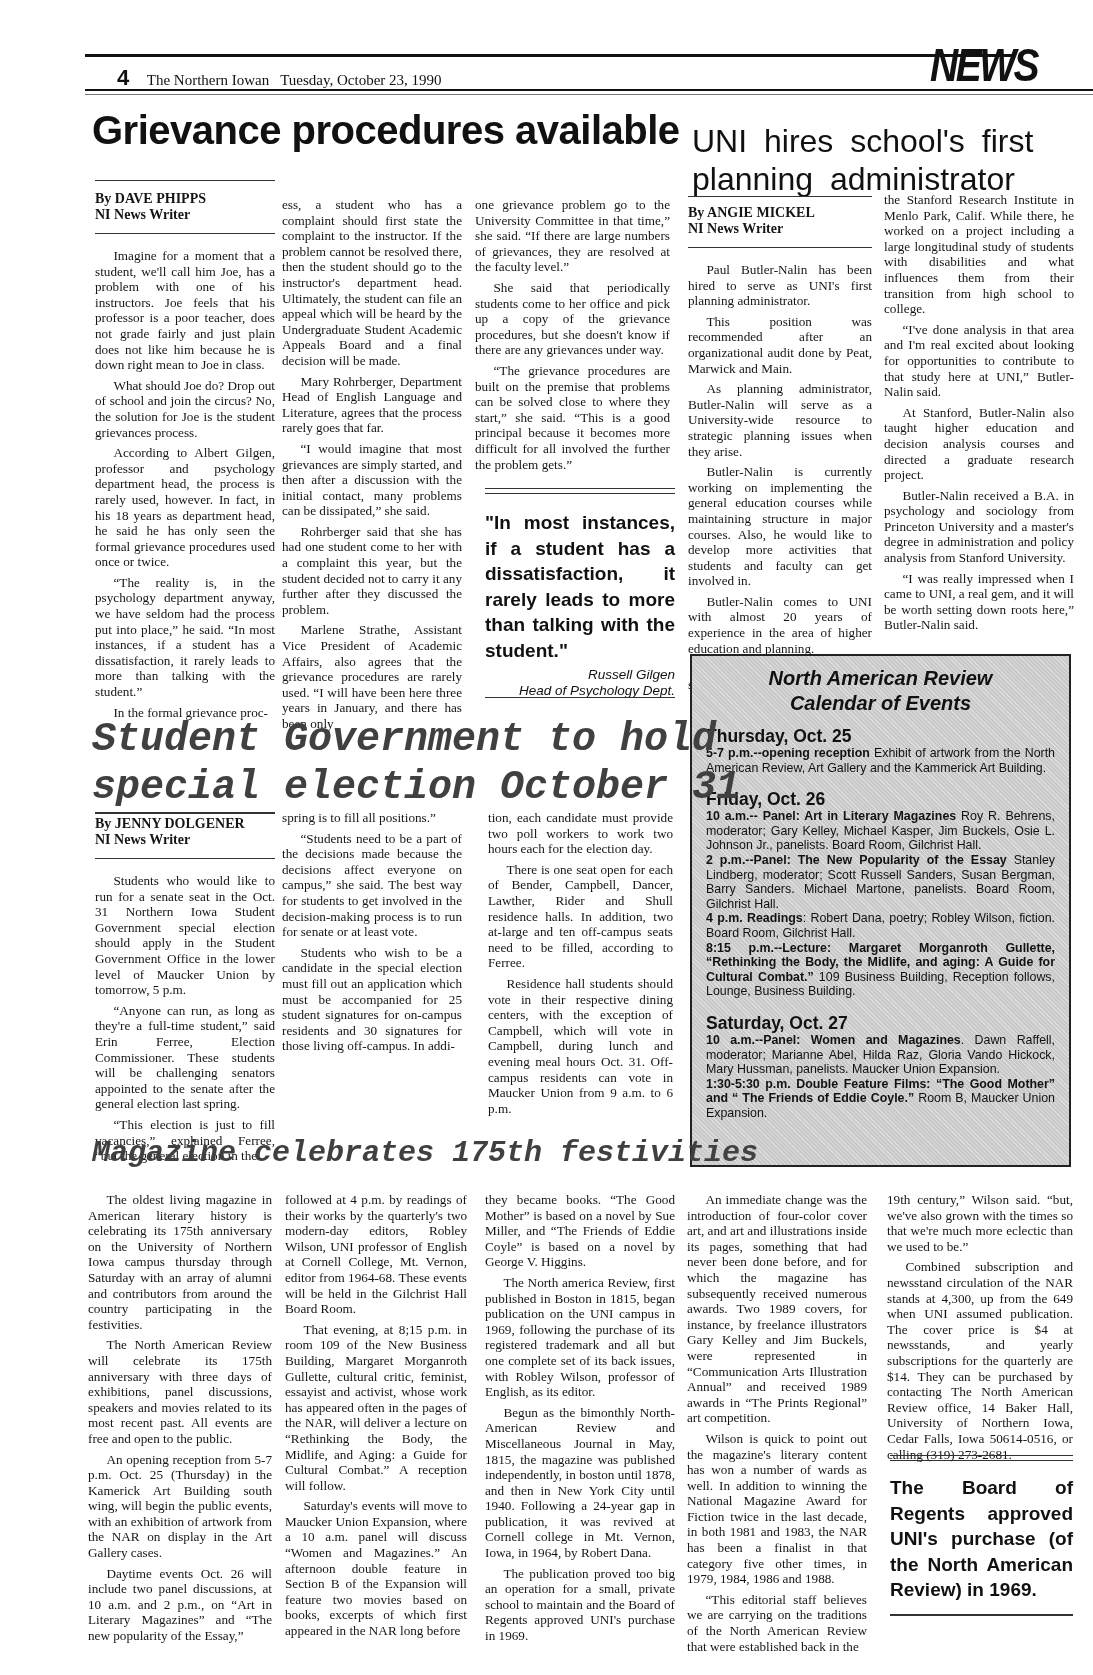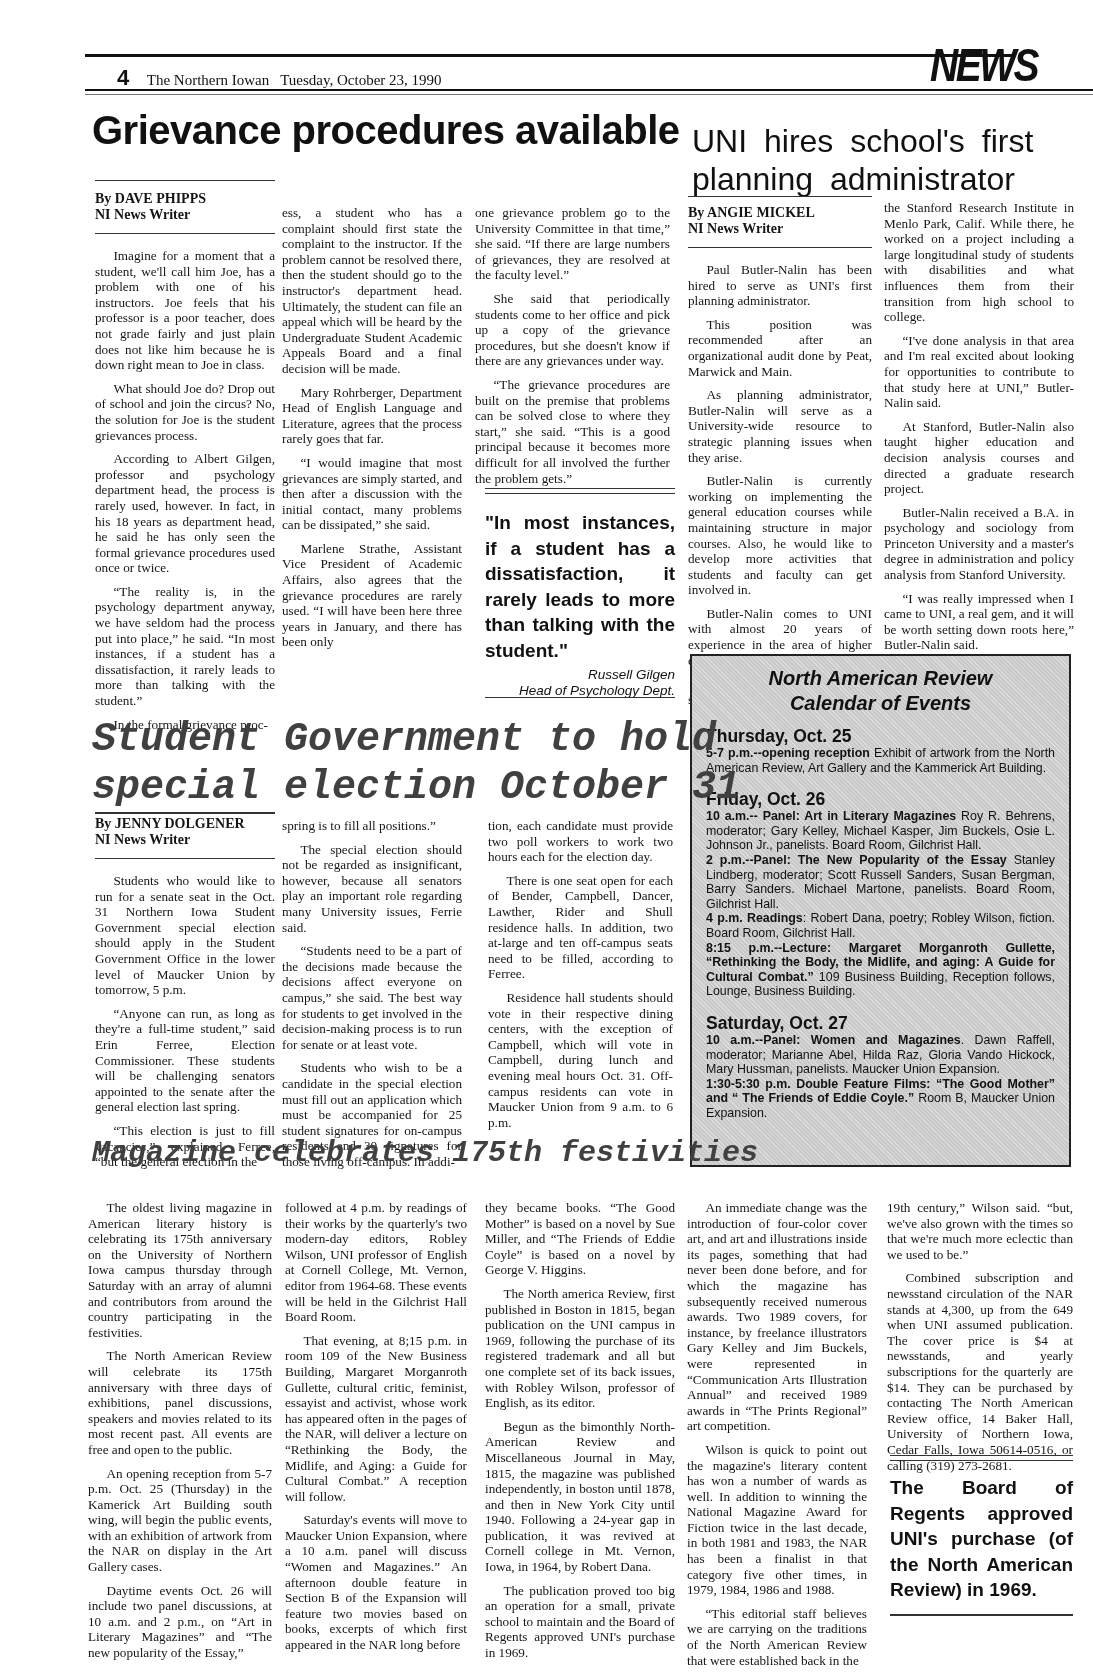--- a/index.html
+++ b/index.html
@@ -13,21 +13,21 @@
   .folio .num { font-family: "Liberation Sans", sans-serif; font-weight: bold; font-size: 22px; margin-right: 14px; margin-left: 32px; }
   .news-flag { left: 930px; top: 38px; font-family: "Liberation Sans", sans-serif; font-weight: bold; font-style: italic; font-size: 46px; letter-spacing: -3px; transform: scaleX(0.85); transform-origin: left; }
   .rule-mid { left: 85px; top: 89px; width: 1008px; height: 2px; background: #111; }
   .rule-mid2 { left: 85px; top: 94px; width: 1008px; height: 1px; background: #777; }
 
   .head-big { font-family: "Liberation Sans", sans-serif; font-weight: bold; color: #111; }
   .head-light { font-family: "Liberation Sans", sans-serif; font-weight: normal; color: #111; }
   .head-italic { font-family: Liberation Mono, monospace; font-weight: bold; font-style: italic; color: #404040; }
 
   .col { position: absolute; font-family: "Liberation Serif", serif; font-size: 13.2px; line-height: 15.6px; text-align: justify; color: #151515; }
-  .col p { margin: 8px 0 5px 0; text-indent: 1.4em; }
+  .col p { margin: 0 0 5px 0; text-indent: 1.4em; }
   .col p.cont { text-indent: 0; }
   .byline { font-family: "Liberation Serif", serif; font-weight: bold; font-size: 14px; line-height: 16px; border-top: 1px solid #333; border-bottom: 1px solid #333; padding: 10px 0 10px 0; margin-bottom: 14px; }
 
   .pull { position: absolute; font-family: "Liberation Sans", sans-serif; font-weight: bold; color: #111; }
   .pull-attr { font-family: "Liberation Sans", sans-serif; font-style: italic; font-size: 13.5px; text-align: right; line-height: 16px; }
 
   
   .cal { left: 690px; top: 654px; width: 381px; height: 513px; border: 2px solid #222; box-sizing: border-box;
          background-color: #c9c9c9;
          background-image: repeating-linear-gradient(45deg, rgba(255,255,255,0.35) 0 1px, transparent 1px 3px);
@@ -65,20 +65,21 @@
   <p>What should Joe do? Drop out of school and join the circus? No, the solution for Joe is the student grievances process.</p>
   <p>According to Albert Gilgen, professor and psychology department head, the process is rarely used, however. In fact, in his 18 years as department head, he said he has only seen the formal grievance procedures used once or twice.</p>
   <p>“The reality is, in the psychology department anyway, we have seldom had the process put into place,” he said. “In most instances, if a student has a dissatisfaction, it rarely leads to more than talking with the student.”</p>
   <p>In the formal grievance proc-</p>
 </div>
 
 <div class="col" style="left:282px; top:197px; width:180px;">
   <p class="cont">ess, a student who has a complaint should first state the complaint to the instructor. If the problem cannot be resolved there, then the student should go to the instructor's department head. Ultimately, the student can file an appeal which will be heard by the Undergraduate Student Academic Appeals Board and a final decision will be made.</p>
   <p>Mary Rohrberger, Department Head of English Language and Literature, agrees that the process rarely goes that far.</p>
   <p>“I would imagine that most grievances are simply started, and then after a discussion with the initial contact, many problems can be dissipated,” she said.</p>
+  <p>Rohrberger said that she has had one student come to her with a complaint this year, but the student decided not to carry it any further after they discussed the problem.</p>
   <p>Marlene Strathe, Assistant Vice President of Academic Affairs, also agrees that the grievance procedures are rarely used. “I will have been here three years in January, and there has been only</p>
 </div>
 
 <div class="col" style="left:475px; top:197px; width:195px;">
   <p class="cont">one grievance problem go to the University Committee in that time,” she said. “If there are large numbers of grievances, they are resolved at the faculty level.”</p>
   <p>She said that periodically students come to her office and pick up a copy of the grievance procedures, but she doesn't know if there are any grievances under way.</p>
   <p>“The grievance procedures are built on the premise that problems can be solved close to where they start,” she said. “This is a good principal because it becomes more difficult for all involved the further the problem gets.”</p>
 </div>
 
 <div class="dbl-rule" style="left:485px; top:488px; width:190px;"></div>
@@ -147,21 +148,20 @@
     <div>By JENNY DOLGENER</div>
     <div>NI News Writer</div>
   </div>
   <p>Students who would like to run for a senate seat in the Oct. 31 Northern Iowa Student Government special election should apply in the Student Government Office in the lower level of Maucker Union by tomorrow, 5 p.m.</p>
   <p>“Anyone can run, as long as they're a full-time student,” said Erin Ferree, Election Commissioner. These students will be challenging senators appointed to the senate after the general election last spring.</p>
   <p>“This election is just to fill vacancies,” explained Ferree, “but the general election in the</p>
 </div>
 
 <div class="col" style="left:282px; top:810px; width:180px;">
   <p class="cont">spring is to fill all positions.”</p>
-  <p>The special election should not be regarded as insignificant, however, because all senators play an important role regarding many University issues, Ferrie said.</p>
   <p>“Students need to be a part of the decisions made because the decisions affect everyone on campus,” she said. The best way for students to get involved in the decision-making process is to run for senate or at least vote.</p>
   <p>Students who wish to be a candidate in the special election must fill out an application which must be accompanied for 25 student signatures for on-campus residents and 30 signatures for those living off-campus. In addi-</p>
 </div>
 
 <div class="col" style="left:488px; top:810px; width:185px;">
   <p class="cont">tion, each candidate must provide two poll workers to work two hours each for the election day.</p>
   <p>There is one seat open for each of Bender, Campbell, Dancer, Lawther, Rider and Shull residence halls. In addition, two at-large and ten off-campus seats need to be filled, according to Ferree.</p>
   <p>Residence hall students should vote in their respective dining centers, with the exception of Campbell, which will vote in Campbell, during lunch and evening meal hours Oct. 31. Off-campus residents can vote in Maucker Union from 9 a.m. to 6 p.m.</p>
 </div>
 

